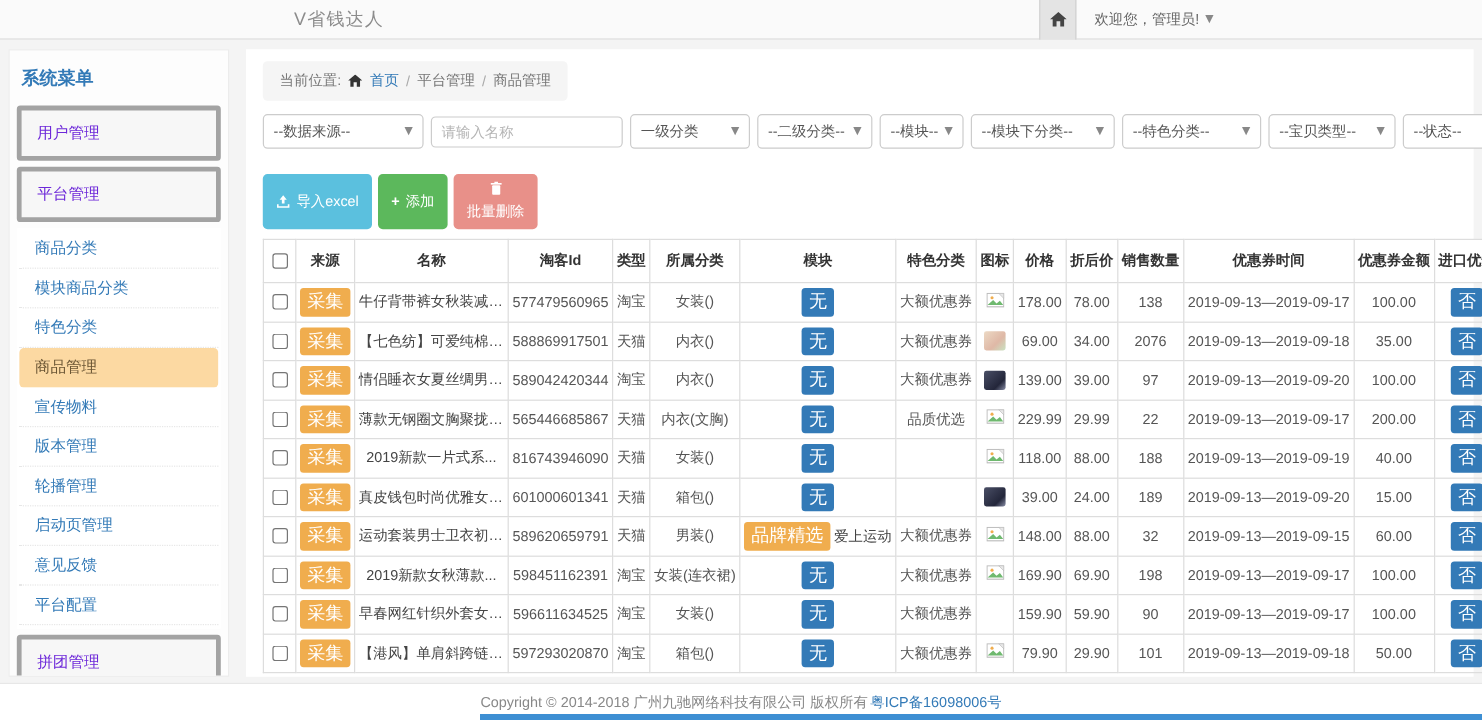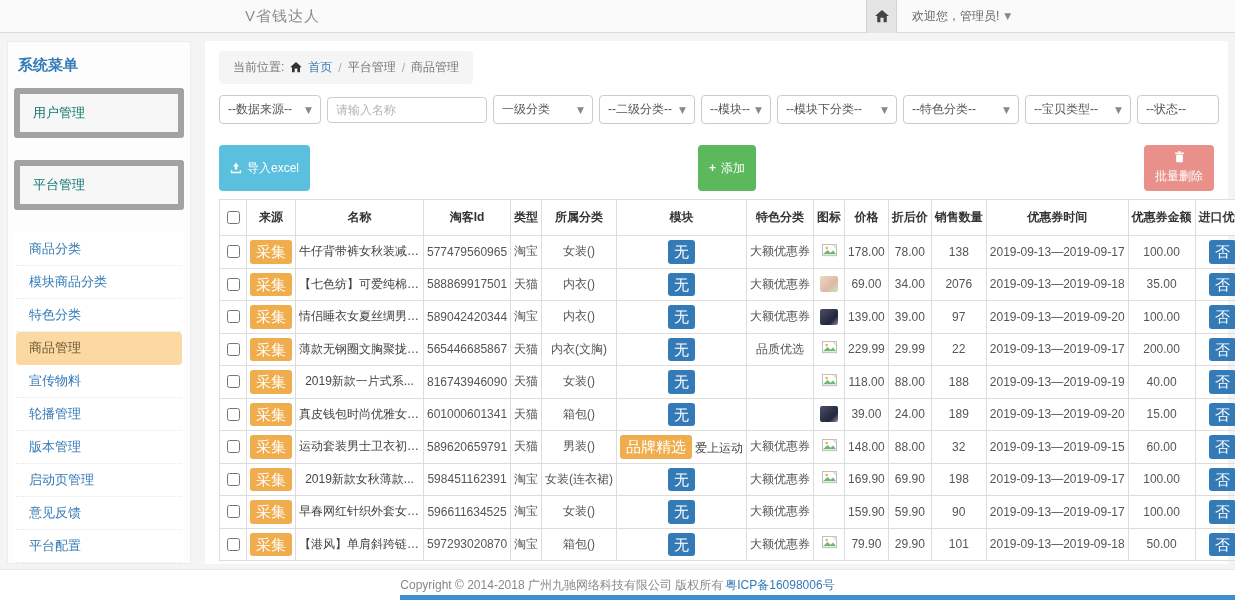--- a/index.html
+++ b/index.html
@@ -14,22 +14,22 @@
   .topbar-title { position:absolute; left:245px; top:7px; font-size:15px; color:#8c8c8c; letter-spacing:1px; }
   .topbar-right { position:absolute; left:866px; top:0; height:100%; display:flex; align-items:center; }
   .home-btn { width:31px; height:33px; background:#e4e4e4; border-left:1px solid #d2d2d2; border-right:1px solid #d2d2d2;
     display:flex; align-items:center; justify-content:center; cursor:pointer; }
   .welcome { margin-left:15px; color:#666; cursor:pointer; display:flex; align-items:center; }
   .caret-down { font-family:"DejaVu Sans",sans-serif; font-size:9px; color:#888; margin-left:5px; }
   
   .layout { display:flex; padding:8px 7px 0 7px; gap:14px; height:531px; }
   .sidebar { width:184px; flex:0 0 184px; background:#fdfdfd; border:1px solid #ececec; padding:5px 6px; overflow:hidden; }
   .side-heading { color:#337ab7; font-weight:bold; font-size:15px; padding:9px 4px 13px 4px; }
-  .side-section { background:#f7f7f7; border:6px solid #a3a3a3; border-radius:3px; padding:10px 13px; margin-bottom:22px;
-    color:#0f766e; font-size:13px; cursor:pointer; }
+  .side-section { background:#f7f7f7; border:4px solid #a3a3a3; border-radius:3px; padding:10px 13px; margin-bottom:5px;
+    color:#6d28d9; font-size:13px; cursor:pointer; }
   .side-sub { background:#fff; padding:1px 2px 3px 2px; margin-bottom:5px; }
   .side-item { padding:7px 13px; color:#337ab7; font-size:13px; border-bottom:1px dotted #e7e7e7; cursor:pointer; }
   .side-item.active { background:#fcd9a2; border-radius:4px; color:#6b5634; border-bottom-color:transparent; }
   .content { flex:1 1 auto; min-width:0; background:#fff; padding:10px 14px 0 14px; }
   
   .breadcrumb { display:inline-flex; align-items:center; gap:6px; background:#f5f5f5; border-radius:4px;
     padding:8px 14px; color:#777; margin-bottom:11px; }
   .breadcrumb .bc-link { color:#337ab7; cursor:pointer; }
   .bc-sep { color:#aaa; }
   
@@ -37,21 +37,21 @@
   .sel { display:inline-flex; justify-content:space-between; align-items:center; border:1px solid #ccc; border-radius:4px;
     background:#fff; padding:5px 8px; color:#555; cursor:pointer; flex:0 0 auto; }
   .txt-input { border:1px solid #ccc; border-radius:4px; padding:5px 8px; color:#333; font-size:12px;
     font-family:"Liberation Sans","DejaVu Sans",sans-serif; }
   .txt-input::placeholder { color:#b5b5b5; }
   .btn { border:none; border-radius:4px; color:#fff; padding:6px 11px; font-size:12px; display:inline-flex;
     align-items:center; gap:5px; cursor:pointer; font-family:inherit; white-space:nowrap; }
   .btn-info { background:#5bc0de; }
   .btn-success { background:#5cb85c; }
   .btn-danger-soft { background:#e89089;flex-direction:column; }
-  .actions { display:flex; justify-content:space-between; gap:5px; margin-top:21px; }
+  .actions { display:flex; justify-content:flex-start; gap:5px; margin-top:21px; }
   
   table { width:100%; border-collapse:collapse; margin-top:8px; }
   th, td { border:1px solid #ddd; text-align:center; padding:4px 3px; white-space:nowrap; font-size:12px; }
   th { font-weight:bold; padding:8px 3px; background:#fff; color:#333; }
   td { color:#555; }
   td.name-cell { max-width:128px; overflow:hidden; text-overflow:ellipsis; color:#444; }
   .badge { display:inline-block; border-radius:3px; color:#fff; font-size:15px; padding:2px 6px; line-height:1.3; }
   .badge-warning { background:#f0ad4e; }
   .badge-primary { background:#337ab7; cursor:pointer; }
   .module-text { margin-left:3px; color:#444; }
@@ -103,46 +103,47 @@
     <div class="side-heading">系统菜单</div>
     <div id="side-sections">
         <div class="side-section">用户管理</div>
         <div class="side-section">平台管理</div>
         <div class="side-sub">
           <div class="side-item">商品分类</div>
           <div class="side-item">模块商品分类</div>
           <div class="side-item">特色分类</div>
           <div class="side-item active">商品管理</div>
           <div class="side-item">宣传物料</div>
+          <div class="side-item">版本管理</div>
           <div class="side-item">轮播管理</div>
-          <div class="side-item">版本管理</div>
           <div class="side-item">启动页管理</div>
           <div class="side-item">意见反馈</div>
           <div class="side-item">平台配置</div>
         </div>
+        <div class="side-section">拼团管理</div>
         <div class="side-section">省惠快报</div>
       </div>
   </div>
 
   <div class="content">
     <div class="breadcrumb">
       <span>当前位置:</span>
       <svg class="icon-svg" width="12" height="11" viewBox="0 0 16 15">
         <path d="M8 0 L16 7 H13.5 V14 H9.8 V9 H6.2 V14 H2.5 V7 H0 Z" fill="#333"></path>
       </svg>
       <span class="bc-link">首页</span>
       <span class="bc-sep">/</span>
       <span>平台管理</span>
       <span class="bc-sep">/</span>
       <span>商品管理</span>
     </div>
 
     <div class="filters" id="filters">
 
-      <div class="sel" style="width:102px">
+      <div class="sel" style="width:134px">
           <span>--数据来源--</span>
           <span class="caret-down">▼</span>
         </div>
         <input class="txt-input" style="width: 160px;" placeholder="请输入名称">
         <div class="sel" style="width:100px">
           <span>一级分类</span>
           <span class="caret-down">▼</span>
         </div>
         <div class="sel" style="width:96px">
           <span>--二级分类--</span>

